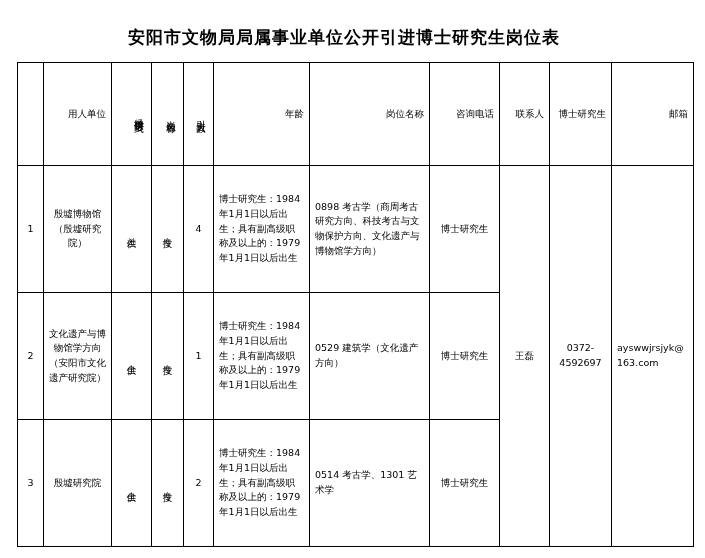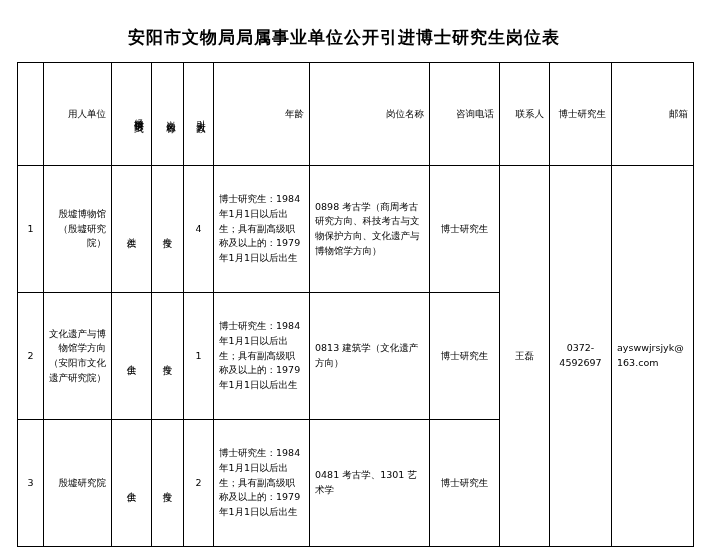--- a/index.html
+++ b/index.html
@@ -62,21 +62,21 @@
     writing-mode: vertical-rl;
     text-orientation: upright;
     display: inline-block;
     line-height: 1.45;
     letter-spacing: 1px;
   }
   td.num, td.fund, td.post, td.count, td.degree, td.contact, td.phone {
     text-align: center;
   }
   td.unit {
-    text-align: right;
+    text-align: center;
     font-family: Liberation Serif, serif;
   }
   td.age, td.major {
     text-align: left;
   }
   td.mail {
     text-align: left;
     word-break: break-all;
   }
   .row-body td { height: 118px; }
@@ -131,29 +131,29 @@
         <td class="phone" rowspan="3">0372-4592697</td>
         <td class="mail" rowspan="3">ayswwjrsjyk@163.com</td>
       </tr>
       <tr class="row-body">
         <td class="num">2</td>
         <td class="unit">文化遗产与博物馆学方向（安阳市文化遗产研究院）</td>
         <td class="fund"><span class="vert">全供</span></td>
         <td class="post"><span class="vert">专技</span></td>
         <td class="count">1</td>
         <td class="age">博士研究生：1984年1月1日以后出生；具有副高级职称及以上的：1979年1月1日以后出生</td>
-        <td class="major">0813 建筑学（文化遗产方向）</td>
+        <td class="major">0529 建筑学（文化遗产方向）</td>
         <td class="degree">博士研究生</td>
       </tr>
       <tr class="row-body">
         <td class="num">3</td>
         <td class="unit">殷墟研究院</td>
         <td class="fund"><span class="vert">全供</span></td>
         <td class="post"><span class="vert">专技</span></td>
         <td class="count">2</td>
         <td class="age">博士研究生：1984年1月1日以后出生；具有副高级职称及以上的：1979年1月1日以后出生</td>
-        <td class="major">0481 考古学、1301 艺术学</td>
+        <td class="major">0514 考古学、1301 艺术学</td>
         <td class="degree">博士研究生</td>
       </tr>
     </tbody>
   </table>
 
 </div>
 
 </body></html>

